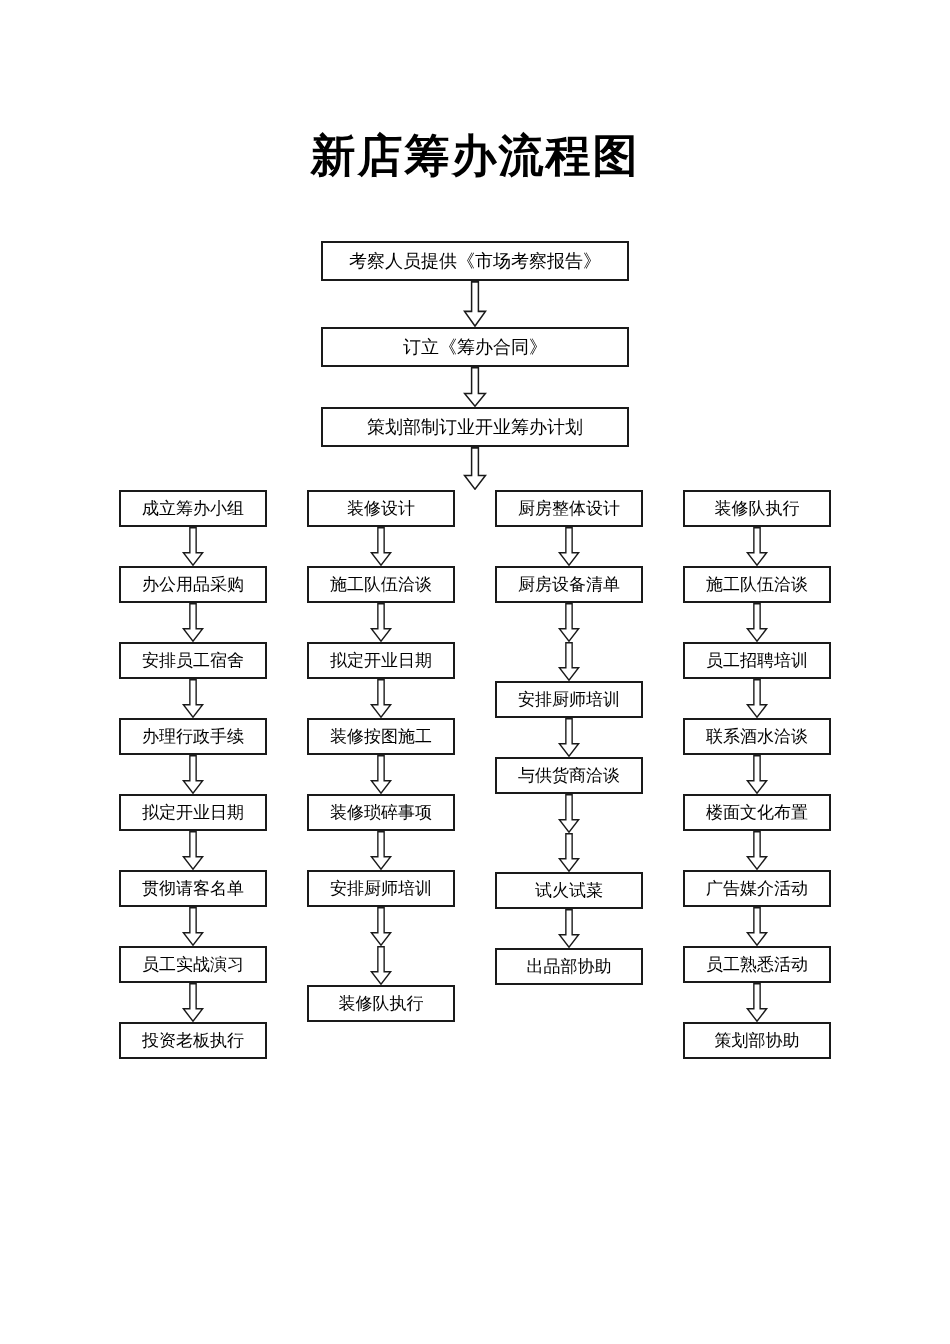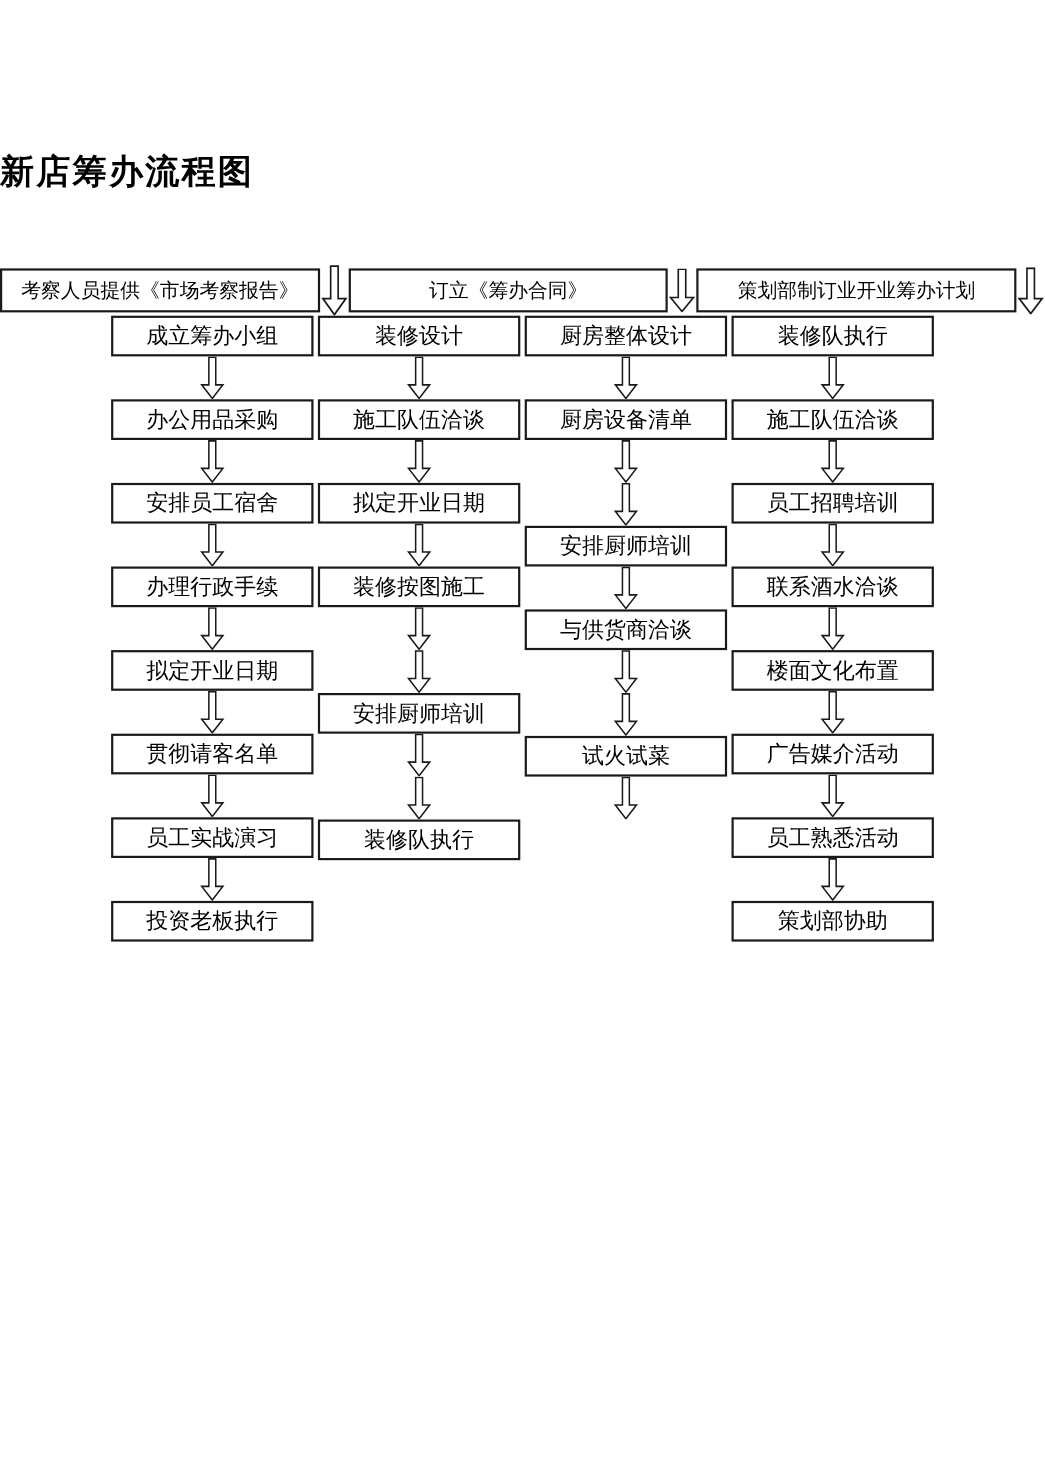--- a/index.html
+++ b/index.html
@@ -6,48 +6,49 @@
   html, body { margin: 0; padding: 0; }
   body {
     width: 950px; height: 1344px;
     background: #ffffff; color: #000000;
     font-family: "Liberation Serif", "DejaVu Serif", serif;
     overflow: hidden;
   }
   .page-title {
     margin: 0;
     padding-top: 130px;
+    text-align: center;
     font-family: "Liberation Sans", "DejaVu Sans", sans-serif;
     font-weight: bold;
-    font-size: 31px;
+    font-size: 45px;
     line-height: 52px;
     letter-spacing: 2px;
   }
   .top-flow {
     margin-top: 59px;
-    display: flex; flex-direction: row; align-items: center;
+    display: flex; flex-direction: column; align-items: center;
   }
   .top-box {
     width: 308px; height: 40px;
     border: 2px solid #1a1a1a; background: #ffffff;
     display: flex; align-items: center; justify-content: center;
     font-size: 18px;
   }
   .grid {
     display: flex; justify-content: center; gap: 20px;
   }
   .col {
     width: 168px;
     display: flex; flex-direction: column; align-items: center;
   }
   .step-box {
-    width: 184px; height: 37px;
+    width: 148px; height: 37px;
     border: 2px solid #1a1a1a; background: #ffffff;
     display: flex; align-items: center; justify-content: center;
-    font-size: 20px; text-align: center; white-space: nowrap;
+    font-size: 17px; text-align: center; white-space: nowrap;
   }
   .arrow { display: block; flex: none; }
   .a-top1 { width: 26px; height: 46px; }
   .a-top2 { width: 26px; height: 40px; }
   .a-top3 { width: 26px; height: 43px; }
   .a-col  { width: 24px; height: 39px; }
   .defs-svg { position: absolute; width: 0; height: 0; }
 </style>
 </head>
 <body>
@@ -119,20 +120,21 @@
         <use href="#block-arrow"></use>
       </svg>
     <div class="step-box">拟定开业日期</div>
     <svg class="arrow a-col" viewBox="0 0 26 40" preserveAspectRatio="none">
         <use href="#block-arrow"></use>
       </svg>
     <div class="step-box">装修按图施工</div>
     <svg class="arrow a-col" viewBox="0 0 26 40" preserveAspectRatio="none">
         <use href="#block-arrow"></use>
       </svg>
+    <div class="step-box">装修琐碎事项</div>
     <svg class="arrow a-col" viewBox="0 0 26 40" preserveAspectRatio="none">
         <use href="#block-arrow"></use>
       </svg>
     <div class="step-box">安排厨师培训</div>
     <svg class="arrow a-col" viewBox="0 0 26 40" preserveAspectRatio="none">
         <use href="#block-arrow"></use>
       </svg>
     <svg class="arrow a-col" viewBox="0 0 26 40" preserveAspectRatio="none">
         <use href="#block-arrow"></use>
       </svg>
@@ -159,20 +161,21 @@
     <svg class="arrow a-col" viewBox="0 0 26 40" preserveAspectRatio="none">
         <use href="#block-arrow"></use>
       </svg>
     <svg class="arrow a-col" viewBox="0 0 26 40" preserveAspectRatio="none">
         <use href="#block-arrow"></use>
       </svg>
     <div class="step-box">试火试菜</div>
     <svg class="arrow a-col" viewBox="0 0 26 40" preserveAspectRatio="none">
         <use href="#block-arrow"></use>
       </svg>
+    <div class="step-box">出品部协助</div>
   </div>
 
   <div class="col">
     <div class="step-box">装修队执行</div>
     <svg class="arrow a-col" viewBox="0 0 26 40" preserveAspectRatio="none">
         <use href="#block-arrow"></use>
       </svg>
     <div class="step-box">施工队伍洽谈</div>
     <svg class="arrow a-col" viewBox="0 0 26 40" preserveAspectRatio="none">
         <use href="#block-arrow"></use>

